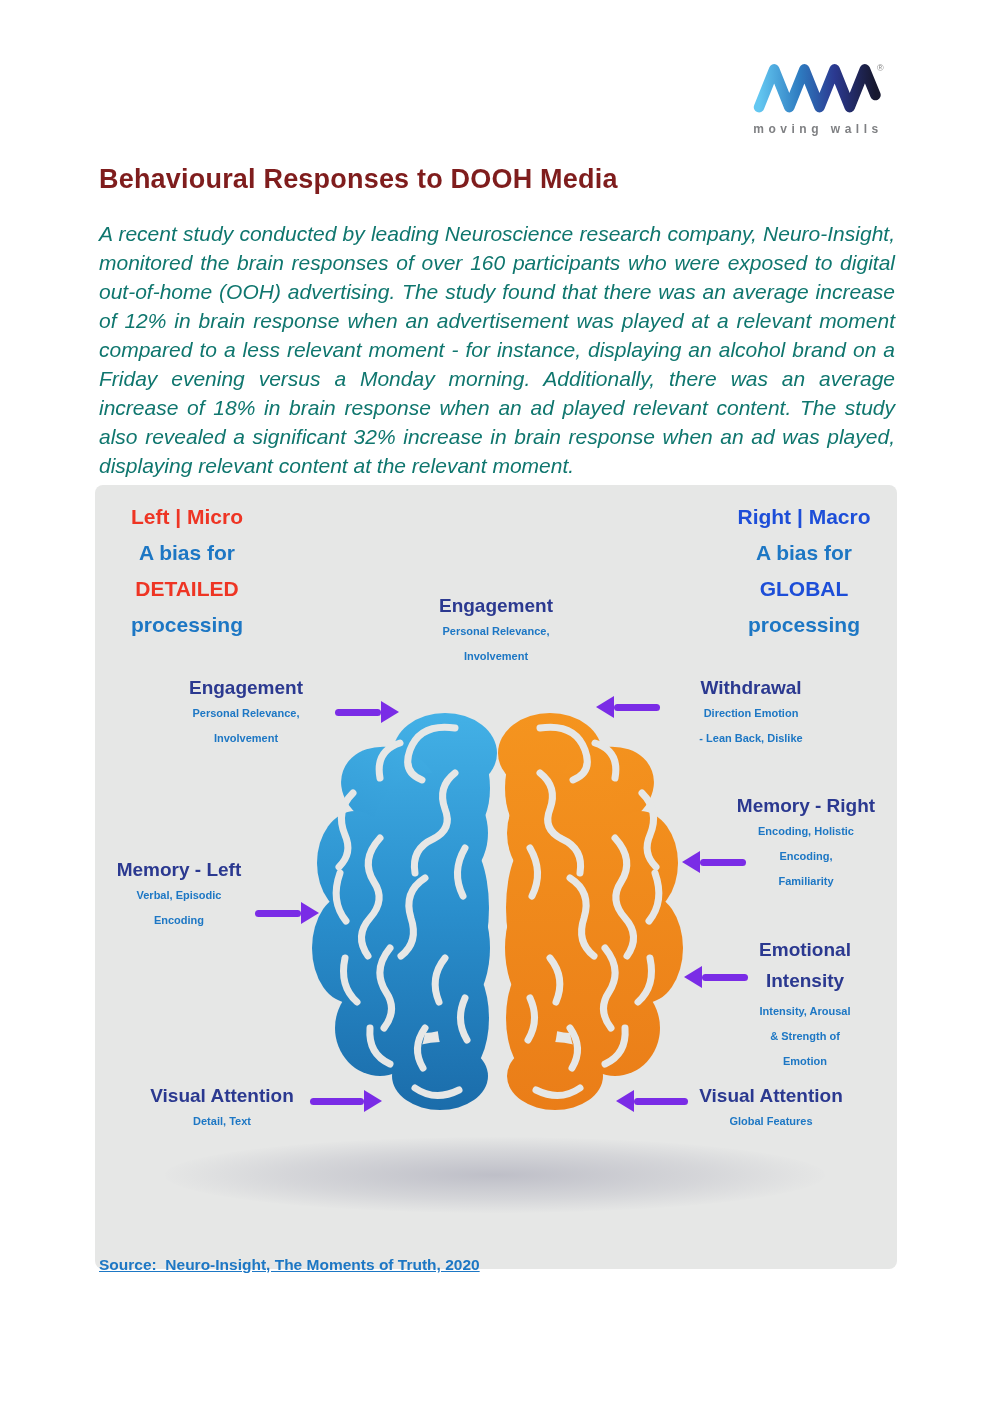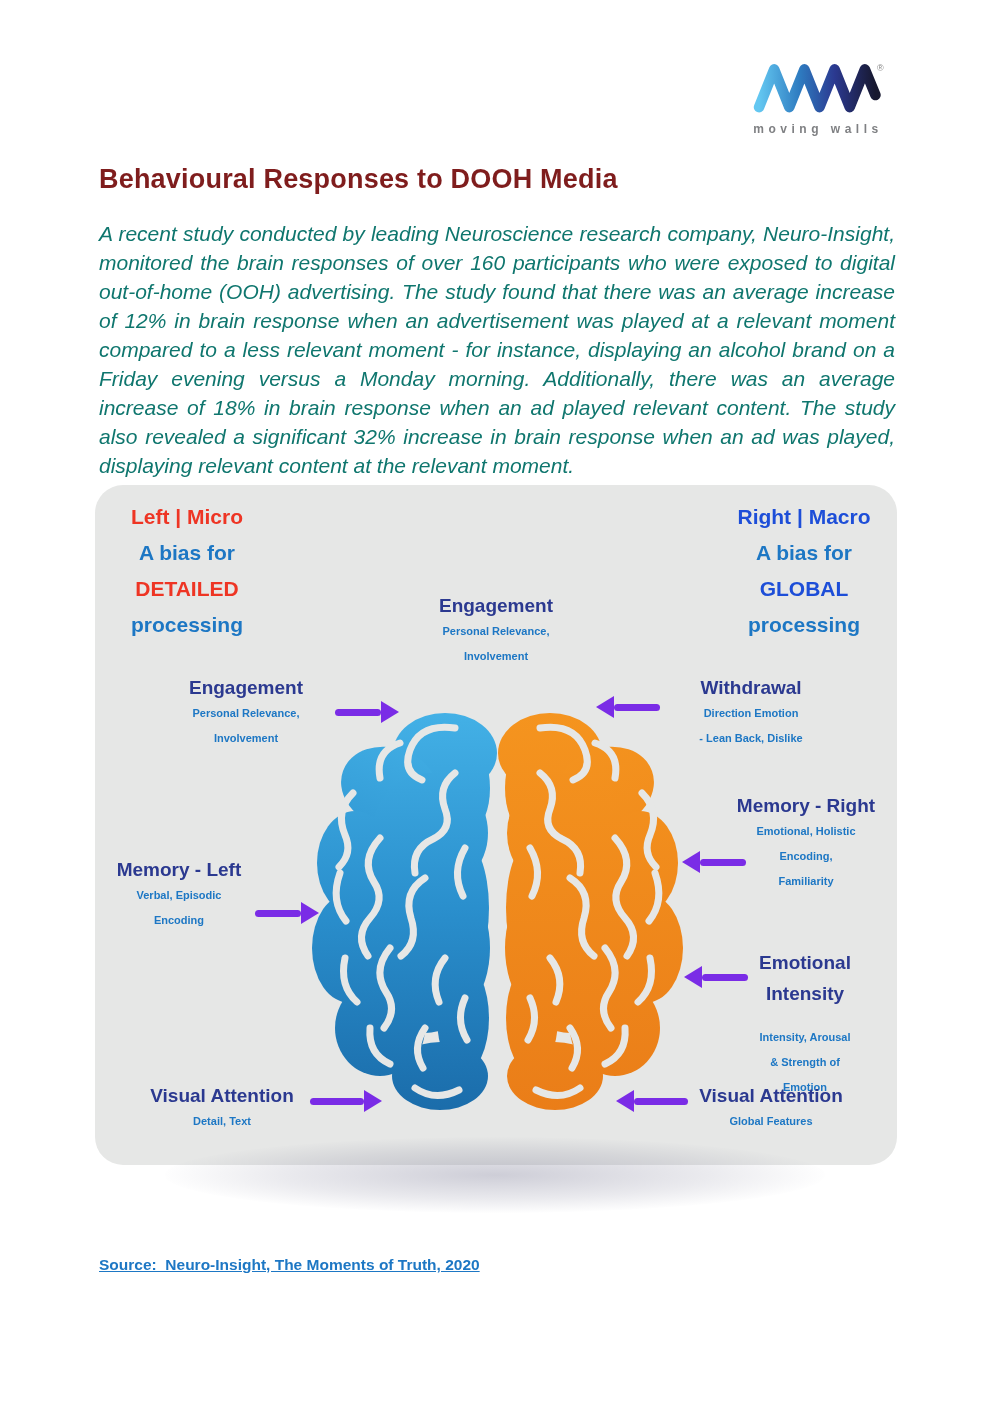--- a/index.html
+++ b/index.html
@@ -20,35 +20,35 @@
   h1.title {
     position:absolute; left:99px; top:164px; width:800px;
     font-size:27px; font-weight:700; color:#7f1d1d; letter-spacing:0.2px;
   }
   p.body-text {
     position:absolute; left:99px; top:219px; width:796px;
     font-size:21px; line-height:29px; color:#0f766e; text-align:justify;font-style:italic;
   }
   
   .panel {
-    position:absolute; left:95px; top:485px; width:802px; height:680px;
-    background:#e6e7e6; border-radius:28px;
+    position:absolute; left:95px; top:485px; width:802px; height:784px;
+    background:#e6e7e6; border-radius:8px;
   }
   .panel .shadow {
     position:absolute; left:70px; top:652px; width:660px; height:76px;
     background:radial-gradient(ellipse at center, rgba(125,125,150,0.38) 0%, rgba(125,125,150,0.16) 45%, rgba(125,125,150,0) 72%);
     border-radius:50%;
   }
   .hdr { position:absolute; text-align:center; font-weight:700; font-size:21px; line-height:36px; }
   .hdr .red  { color:#ee3524; }
   .hdr .blue { color:#1d77c4; }
   .hdr .dark { color:#1d4ed8; }
   .lbl { position:absolute; text-align:center; }
   .lbl-title { font-size:19px; font-weight:700; color:#2b3990; line-height:26px; }
-  .lbl-title.wrap2 { width:126px; margin:16px auto; line-height:31px; }
+  .lbl-title.wrap2 { width:126px; margin:3px auto; line-height:31px; }
   .lbl-sub { font-size:11px; font-weight:700; color:#1d77c4; line-height:25px; }
   
   .arrow { position:absolute; display:flex; align-items:center; height:22px; }
   .arrow .shaft { flex:1; height:7px; background:#7a2ce6; border-radius:4px; }
   .arrow .head-right {
     width:0; height:0; border-top:11px solid transparent;
     border-bottom:11px solid transparent; border-left:18px solid #7a2ce6;
   }
   .arrow .head-left {
     width:0; height:0; border-top:11px solid transparent;
@@ -122,21 +122,21 @@
     <div class="lbl-sub">Direction Emotion</div>
     <div class="lbl-sub">- Lean Back, Dislike</div>
   </div>
   <div class="arrow" style="left:501px; top:211px; width:64px;">
     <div class="head-left"></div>
       <div class="shaft"></div>
   </div>
 
   <div class="lbl" style="left:616px; top:308px; width:190px;">
     <div class="lbl-title">Memory - Right</div>
-    <div class="lbl-sub">Emotional, Holistic</div>
+    <div class="lbl-sub">Encoding, Holistic</div>
     <div class="lbl-sub">Encoding,</div>
     <div class="lbl-sub">Familiarity</div>
   </div>
   <div class="arrow" style="left:587px; top:366px; width:64px;">
     <div class="head-left"></div>
       <div class="shaft"></div>
   </div>
 
   <div class="lbl" style="left:0px; top:372px; width:168px;">
     <div class="lbl-title">Memory - Left</div>

